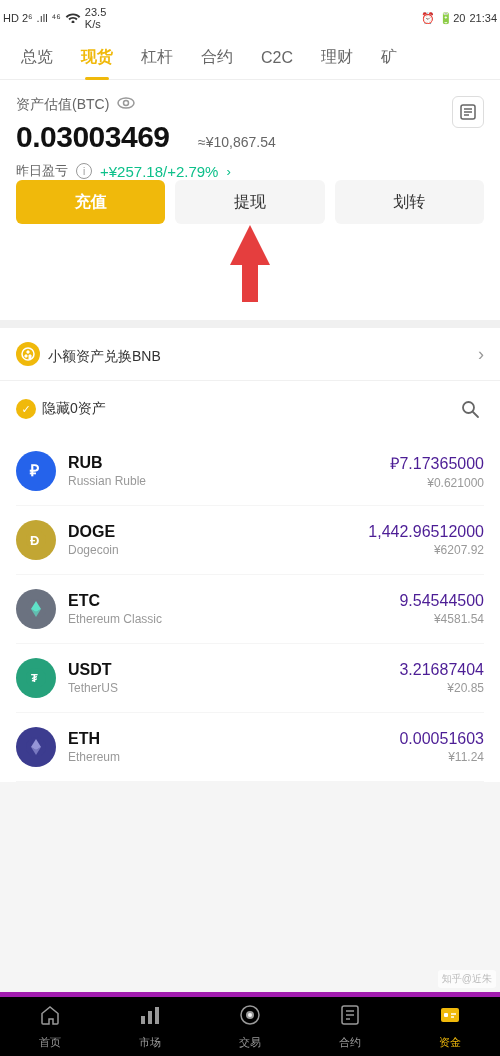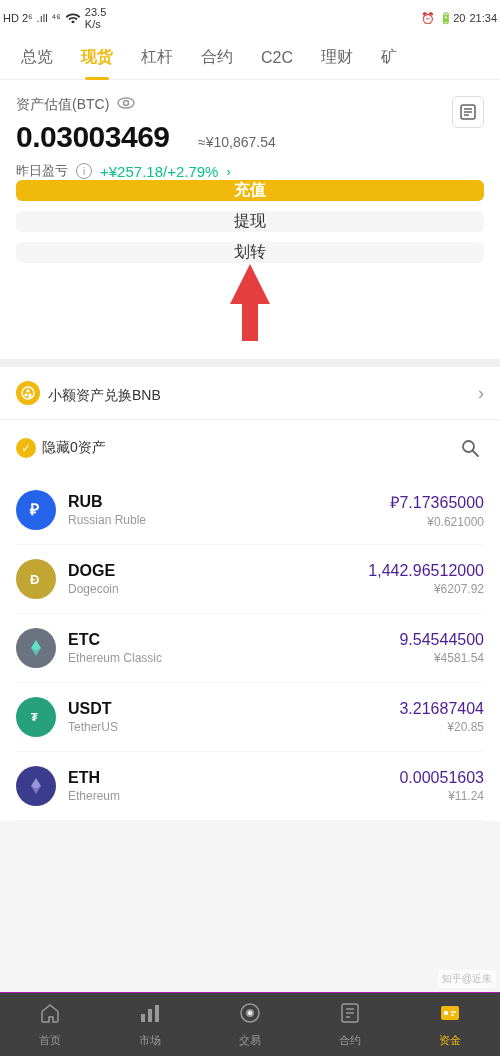--- a/index.html
+++ b/index.html
@@ -135,21 +135,20 @@
     .chevron-right {
       color: #0dc08a;
       font-size: 13px;
     }
 
     
     .action-buttons {
       display: flex;
       gap: 10px;
       margin-bottom: 16px;
-      flex-direction: column;
     }
     .btn-primary {
       flex: 1;
       height: 44px;
       background: #f0b90b;
       border: none;
       border-radius: 6px;
       font-size: 16px;
       font-weight: 600;
       color: #fff;
@@ -284,22 +283,22 @@
     
     .icon-eth { background: #3c3c8f; color: #a0a0e0; font-size: 16px; }
 
     
     .bottom-nav {
       position: fixed;
       bottom: 0;
       left: 0;
       width: 500px;
       height: 64px;
-      background: #404040;
-      border-top: 1px solid #a21caf;
+      background: #000000;
+      border-top: 5px solid #a21caf;
       display: flex;
       align-items: center;
     }
     .nav-item {
       flex: 1;
       display: flex;
       flex-direction: column;
       align-items: center;
       justify-content: center;
       gap: 3px;

